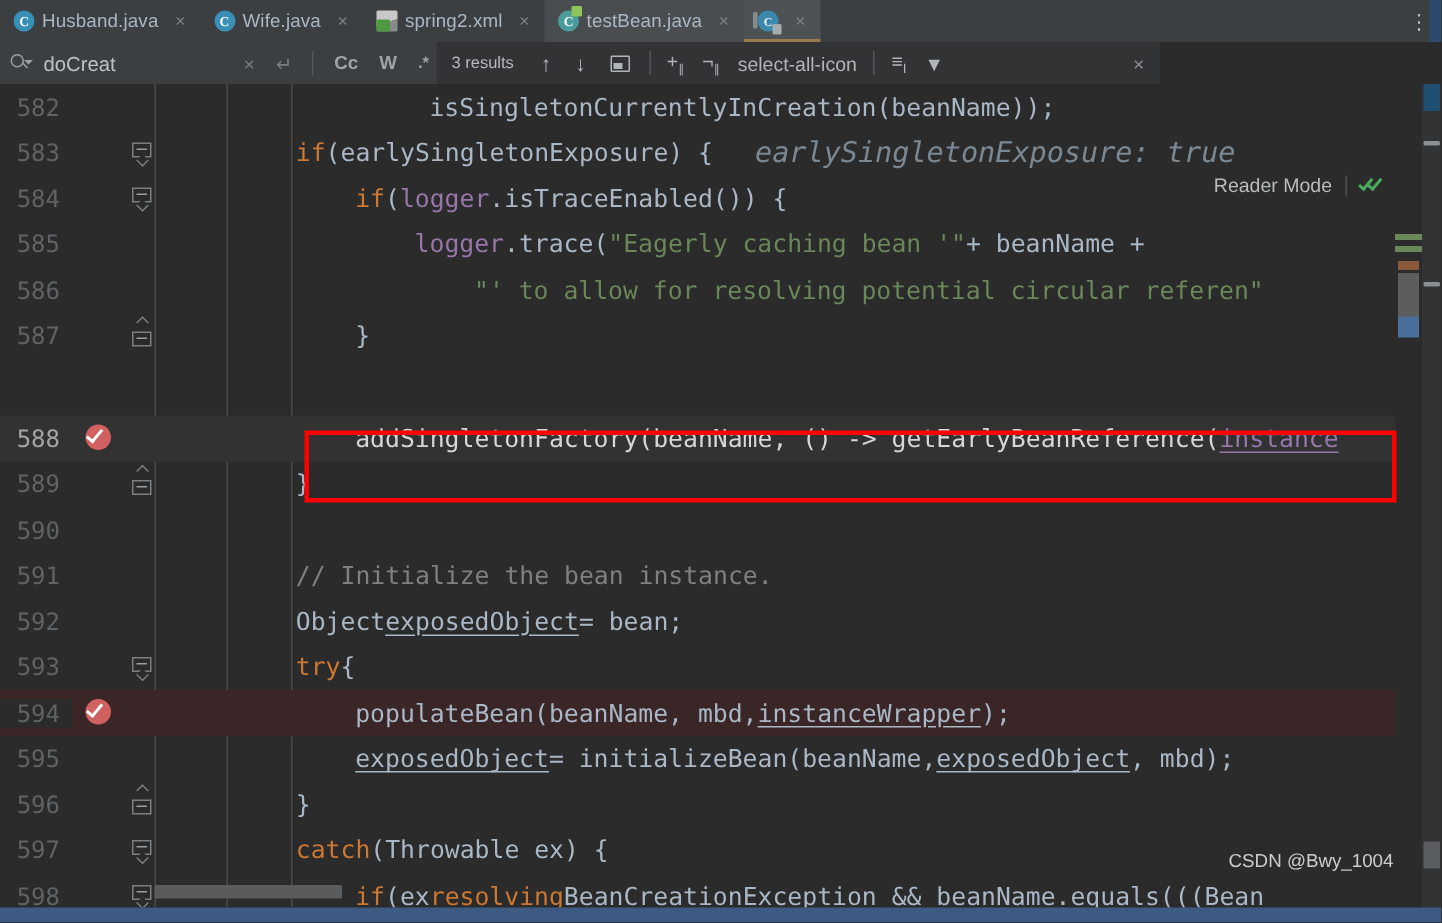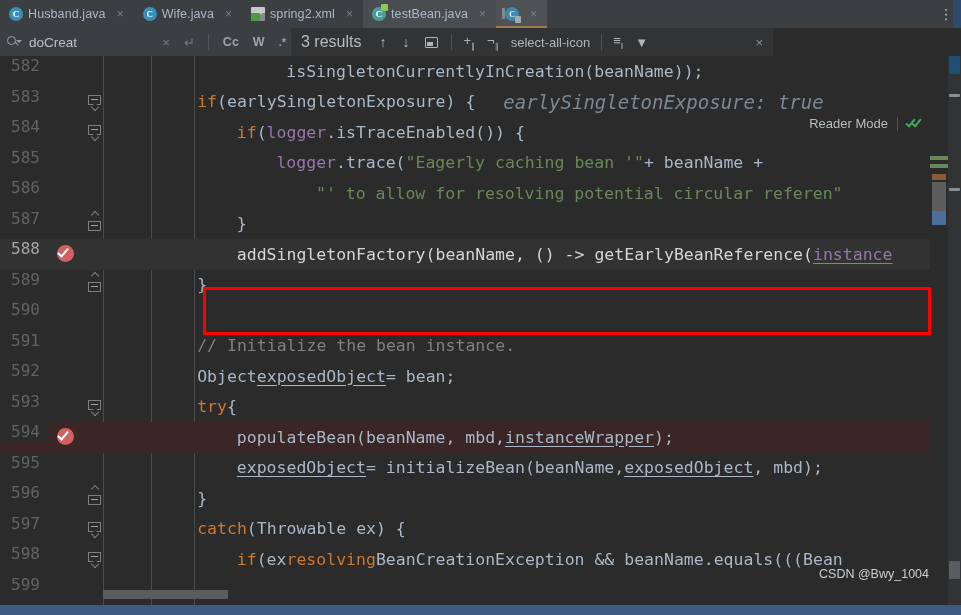--- a/index.html
+++ b/index.html
@@ -108,37 +108,37 @@
   }
   .find-x { color:#787d80; font-size:13px; padding:0 6px; }
   .find-wrapicon { color:#787d80; font-size:13px; padding:0 4px; }
   .vdiv { width:1px; height:16px; background:#525659; margin:0 5px; }
   .opt { color:#9ea3a6; font-size:12.5px; padding:0 5px; font-weight:600; }
   .opt.small { font-size:11px; }
   .find-right {
     display:flex; align-items:center; height:28px; flex:1;
     background:#313335; padding-left:8px; gap:0;
   }
-  .results { color:#b6babd; font-size:16px; padding:0 10px 0 2px; white-space:nowrap; }
+  .results { color:#b6babd; font-size:11px; padding:0 10px 0 2px; white-space:nowrap; }
   .arw { color:#b8bdc0; font-size:14px; padding:0 8px; font-weight:bold;}
   .ibox {
     width:13px; height:11px; border:1.5px solid #b0b5b8; border-radius:1px;
     margin:0 8px; position:relative;
   }
   .ibox::after{ content:""; position:absolute; left:1px; bottom:1px; right:4px; top:4px; background:#b0b5b8; }
   .addsel { color:#b0b5b8; font-size:13px; padding:0 6px; position:relative; }
   .findclose { margin-left:auto; color:#8b9094; font-size:13px; padding-right:10px; }
 
   
   .editor {
     position:absolute; top:56px; left:0; width:961px; height:549px;
     background:#2b2b2b; overflow:hidden;
   }
   .row {
-    position:relative; height:30.5px; display:flex; align-items:flex-start;
+    position:relative; height:30.5px; display:flex; align-items:center;
     white-space:nowrap;
   }
   .row .lnum {
     width:48px; text-align:right; padding-right:8px;
     color:#606366; font-size:16px;
     font-family:"DejaVu Sans Mono", monospace;
     flex:0 0 48px;
   }
   .row.cur .lnum { color:#a4a4a4; }
   .gutter2 { width:38px; flex:0 0 38px; position:relative; height:30.5px; }
@@ -146,21 +146,21 @@
   .marker { width:12px; flex:0 0 12px; height:30.5px; position:relative; }
   .codecell {
     flex:1; height:30.5px; display:flex; align-items:center;
     font-family:"DejaVu Sans Mono", monospace; font-size:16.5px;
     color:#a9b7c6; padding-left:3px; letter-spacing:0px;
   }
   .row.sel { background:#2f65ad; }
   .row.sel .lnum { background:#323232; }
   .row.err { background:#3a2626; }
   .row.err .lnum { background:#2b2b2b; }
-  .row.cur { background:#323232; }
+  .row.cur { background:#323232;margin-top:38px; }
 
   
   .vline { position:absolute; top:0; bottom:0; width:1px; background:#4b4b4b; }
 
   
   .fold {
     position:absolute; left:2px; top:8px; width:13px; height:15px;
   }
   .fold .body {
     position:absolute; left:0; top:0; width:13px; height:10px;

